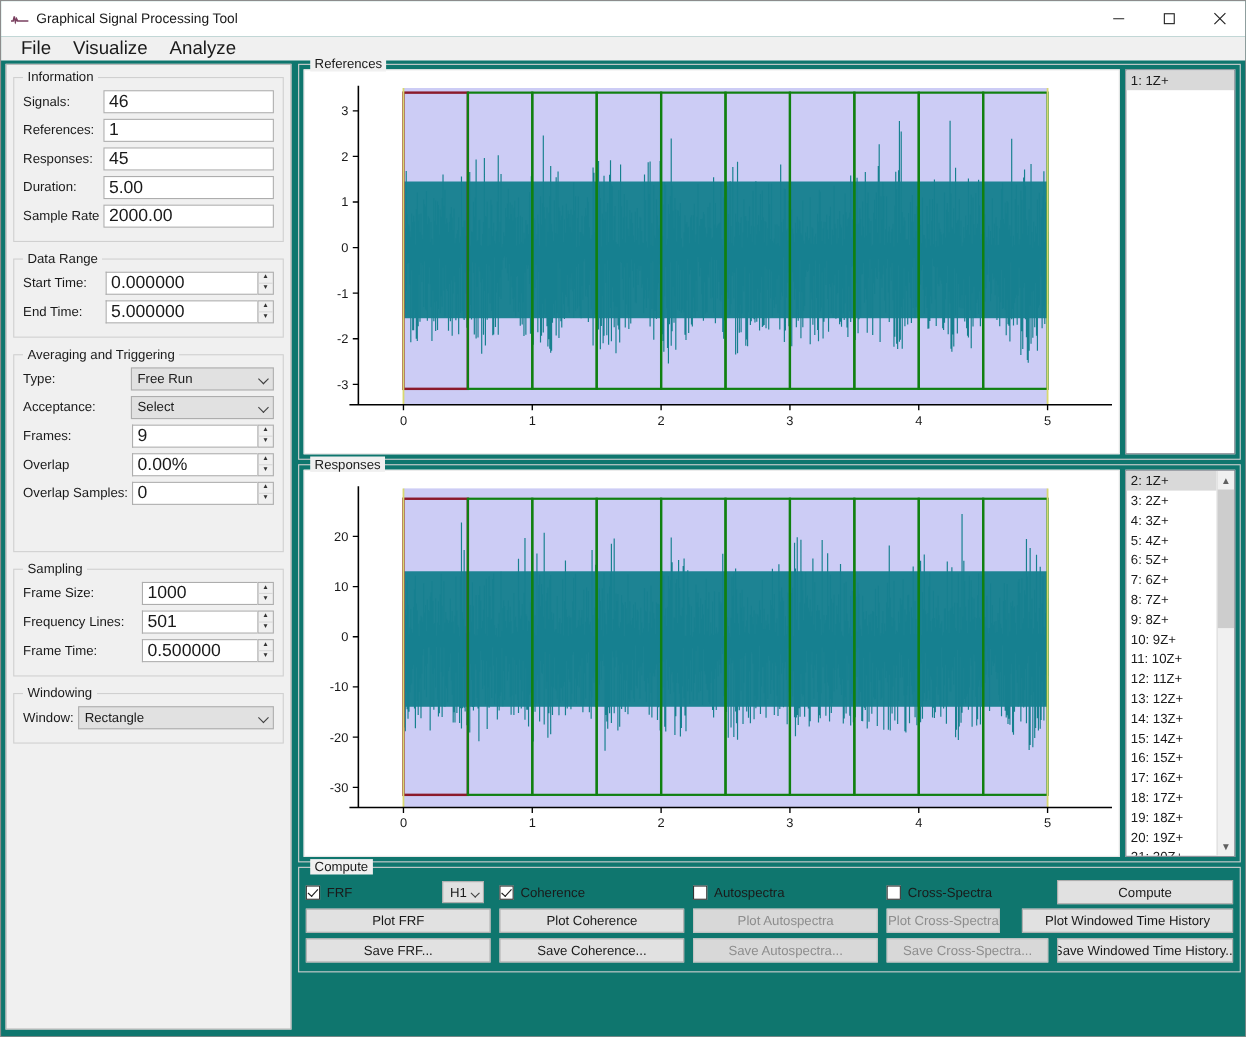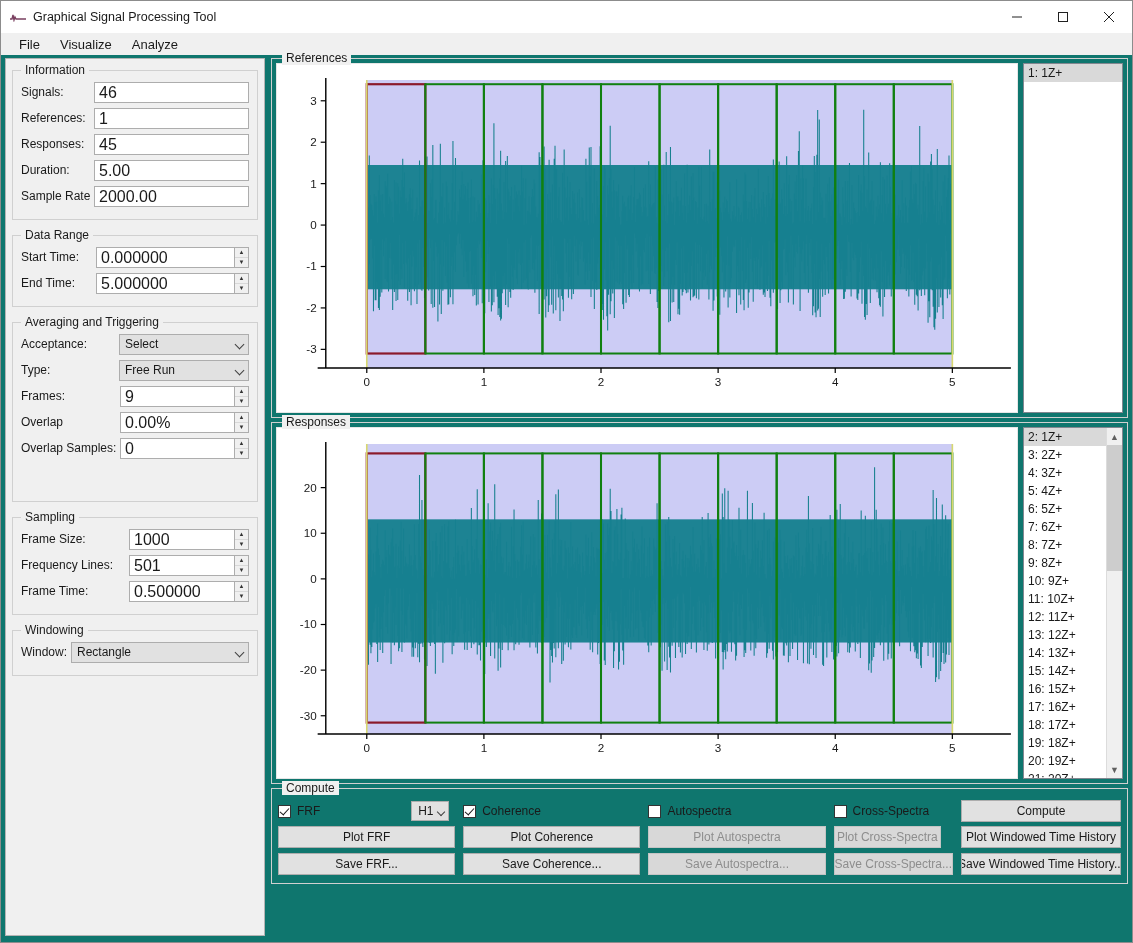--- a/index.html
+++ b/index.html
@@ -20,21 +20,21 @@
                 display:flex; align-items:center; justify-content:center; }
   .title-text { font-size:12.5px; color:#1a1a1a; flex:1; }
   .win-btns { display:flex; height:32px; }
   .win-btn { width:46px; height:32px; display:flex; align-items:center;
              justify-content:center; font-size:13px; color:#202020; }
   .win-btn svg { display:block; }
 
   
   .menubar { height:22px; background:#f0f0f0; display:flex; align-items:center;
              padding-left:8px; flex:0 0 22px; }
-  .menuitem { padding:2px 10px; font-size:13px; color:#1a1a1a;text-align:center; }
+  .menuitem { padding:2px 10px; font-size:17px; color:#1a1a1a;text-align:center; }
 
   
   .body { flex:1; display:flex; padding:3px 4px 6px 4px; gap:6px; min-height:0; }
 
   
   .leftcol { width:260px; flex:0 0 260px; background:#f0f0f0;
              border:1px solid #b4b4b4; padding:4px 6px; position:relative; }
 
   fieldset { border:1px solid #d0d0d0; margin:0 0 8px 0; padding:4px 8px 8px 8px;
              background:transparent; }
@@ -209,29 +209,29 @@
               <div>▲</div>
               <div>▼</div>
             </span>
           </span>
         </div>
       </fieldset>
 
       <fieldset>
         <legend>Averaging and Triggering</legend>
         <div class="frow">
+          <span class="flabel">Type:</span>
+          <span class="fctl">
+              <span class="combo" style="width:130px">Free Run</span>
+            </span>
+        </div>
+        <div class="frow">
           <span class="flabel">Acceptance:</span>
           <span class="fctl">
               <span class="combo" style="width:130px">Select</span>
-            </span>
-        </div>
-        <div class="frow">
-          <span class="flabel">Type:</span>
-          <span class="fctl">
-              <span class="combo" style="width:130px">Free Run</span>
             </span>
         </div>
         <div class="frow">
           <span class="flabel">Frames:</span>
           <span class="fctl spin-wrap">
             <span class="txt" style="width:114px">9</span>
             <span class="spin">
               <div>▲</div>
               <div>▼</div>
             </span>
@@ -469,21 +469,21 @@
             <span class="chk"></span>
             <span class="chklabel">Cross-Spectra</span>
             <span class="btn" style="margin-left:auto;width:160px">Compute</span>
           </div>
 
           <div class="btn">Plot FRF</div>
           <div class="btn">Plot Coherence</div>
           <div class="btn dis">Plot Autospectra</div>
           <div style="display:flex;gap:20px">
             <div class="btn dis" style="flex:1">Plot Cross-Spectra</div>
-            <div class="btn" style="width:160px">Plot Windowed Time History</div>
+            <div class="btn" style="width:192px">Plot Windowed Time History</div>
           </div>
 
           <div class="btn">Save FRF...</div>
           <div class="btn">Save Coherence...</div>
           <div class="btn dis">Save Autospectra...</div>
           <div style="display:flex;gap:8px">
             <div class="btn dis" style="flex:1">Save Cross-Spectra...</div>
             <div class="btn" style="width:160px">Save Windowed Time History...</div>
           </div>
         </div>

